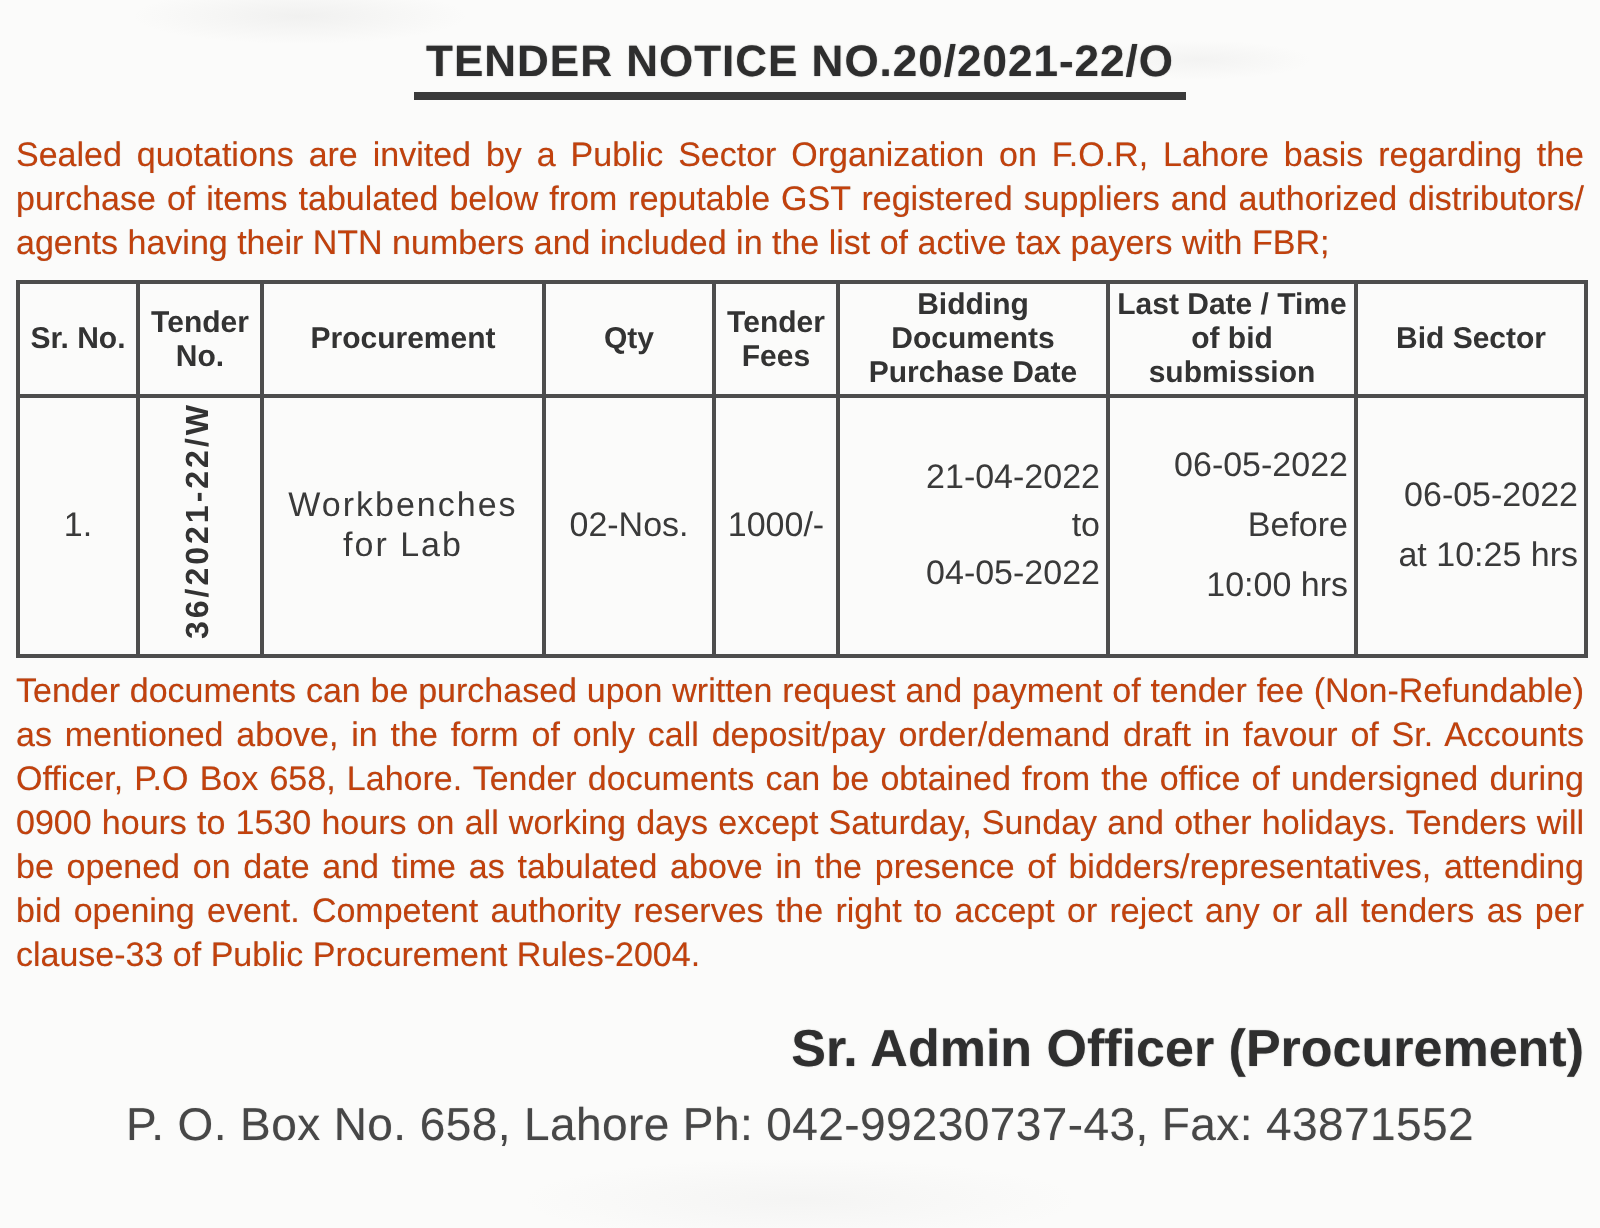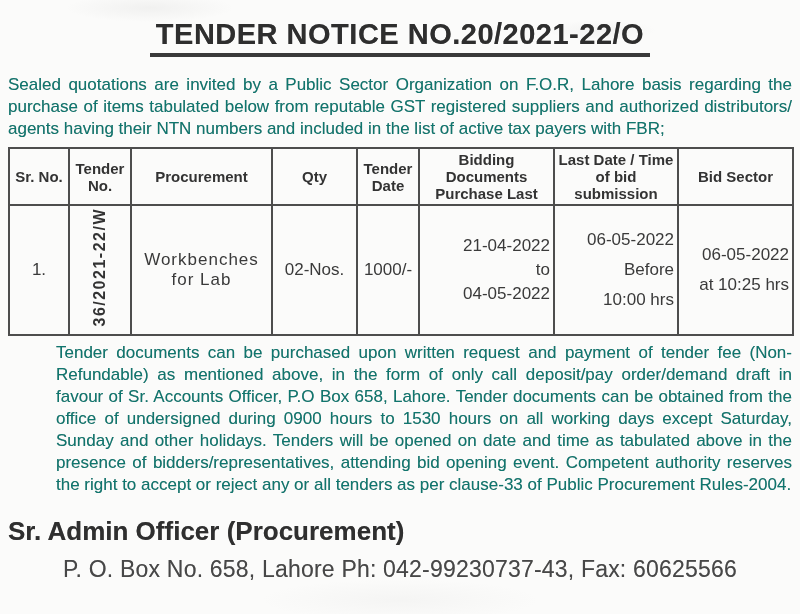--- a/index.html
+++ b/index.html
@@ -14,40 +14,40 @@
     color: #3c3c3c;
     overflow: hidden;
     -webkit-font-smoothing: antialiased;
   }
   .sheet { padding: 18px 8px 0 8px; }
 
   
   .title-wrap { text-align: center; margin-bottom: 17px; }
   .title {
     display: inline-block;
-    font-size: 29px;
+    font-size: 22px;
     font-weight: bold;
     letter-spacing: 0.5px;
     color: #2e2e2e;
     border-bottom: 4px solid #3a3a3a;
     padding: 0 6px 2px 6px;
     text-shadow: 0 0 0.6px rgba(60,60,60,0.6);
   }
 
   
   .para {
     font-size: 17px;
     line-height: 22px;
     text-align: justify;
     text-justify: inter-word;
-    color: #0f766e;
+    color: #c2410c;
     text-shadow: 0 0 0.4px rgba(80,80,80,0.45);
   }
   .para.intro { margin-bottom: 7px; }
-  .para.terms { margin-top: 6px; margin-left: 48px; }
+  .para.terms { margin-top: 6px; }
 
   
   table.tender {
     width: 784px;
     border-collapse: collapse;
     table-layout: fixed;
     background: transparent;
   }
   table.tender th, table.tender td {
     border: 2px solid #4d4d4d;
@@ -77,21 +77,21 @@
     transform: rotate(180deg);
     font-weight: bold;
     font-size: 16px;
     letter-spacing: 1.5px;
     color: #333;
     white-space: nowrap;
   }
 
   
   .sig-name {
-    text-align: left;
+    text-align: right;
     font-size: 26px;
     font-weight: bold;
     color: #2f2f2f;
     margin-top: 20px;
     text-shadow: 0 0 0.6px rgba(50,50,50,0.5);
   }
   .sig-contact {
     text-align: center;
     font-size: 23px;
     color: #474747;
@@ -121,22 +121,22 @@
         <col style="width:135px">
         <col style="width:124px">
         <col style="width:115px">
     </colgroup>
     <thead>
       <tr>
         <th>Sr. No.</th>
         <th>Tender No.</th>
         <th>Procurement</th>
         <th>Qty</th>
-        <th>Tender Date</th>
-        <th>Bidding Documents Purchase Last</th>
+        <th>Tender Fees</th>
+        <th>Bidding Documents Purchase Date</th>
         <th>Last Date / Time of bid submission</th>
         <th>Bid Sector</th>
       </tr>
     </thead>
     <tbody>
       <tr>
         <td>1.</td>
         <td>
           <span class="vertical-text">36/2021-22/W</span>
         </td>
@@ -157,15 +157,15 @@
           <span class="cell-line spaced">06-05-2022</span>
           <span class="cell-line spaced">at 10:25 hrs</span>
         </td>
       </tr>
     </tbody>
   </table>
 
   <p class="para terms">Tender documents can be purchased upon written request and payment of tender fee (Non-Refundable) as mentioned above, in the form of only call deposit/pay order/demand draft in favour of Sr. Accounts Officer, P.O Box 658, Lahore. Tender documents can be obtained from the office of undersigned during 0900 hours to 1530 hours on all working days except Saturday, Sunday and other holidays. Tenders will be opened on date and time as tabulated above in the presence of bidders/representatives, attending bid opening event. Competent authority reserves the right to accept or reject any or all tenders as per clause-33 of Public Procurement Rules-2004.</p>
 
   <div class="sig-name">Sr. Admin Officer (Procurement)</div>
-  <div class="sig-contact">P. O. Box No. 658, Lahore Ph: 042-99230737-43, Fax: 60625566</div>
+  <div class="sig-contact">P. O. Box No. 658, Lahore Ph: 042-99230737-43, Fax: 43871552</div>
 
 </div>
 
 </body></html>

